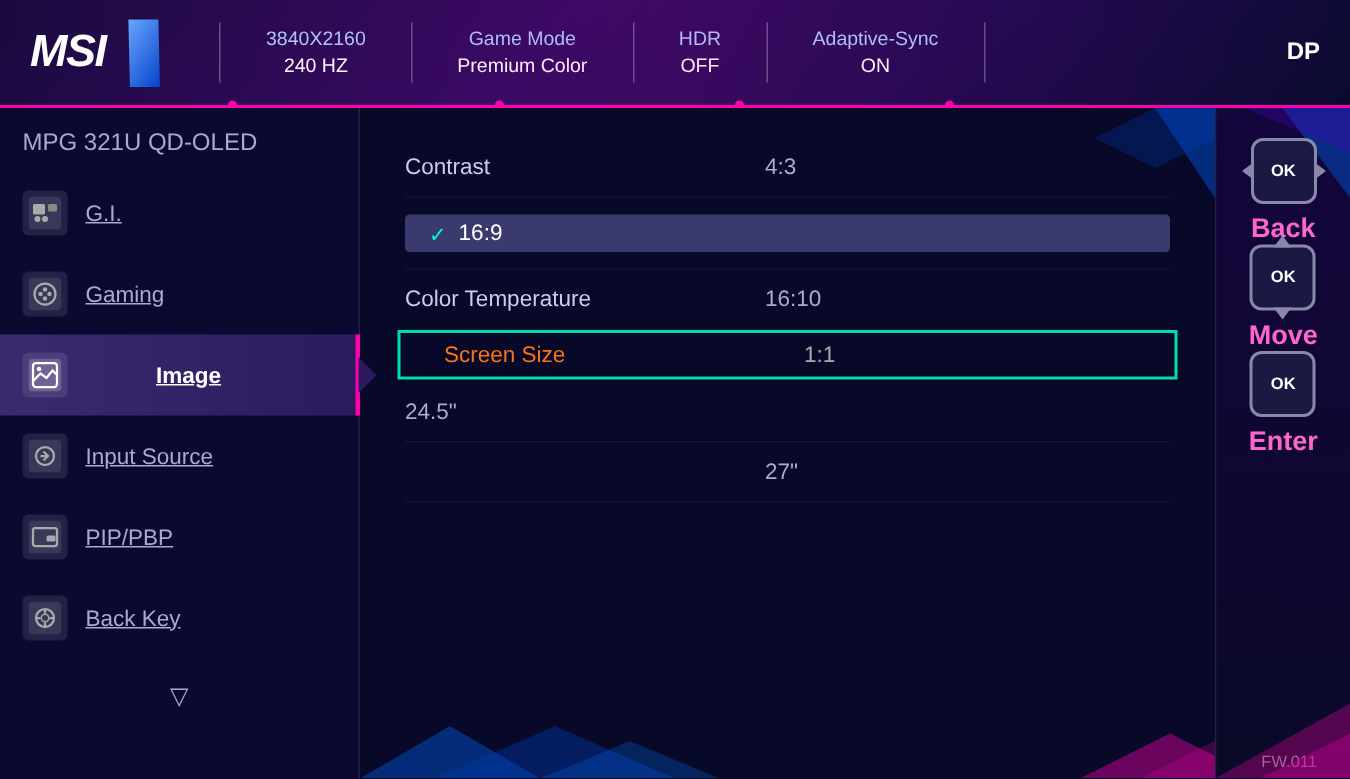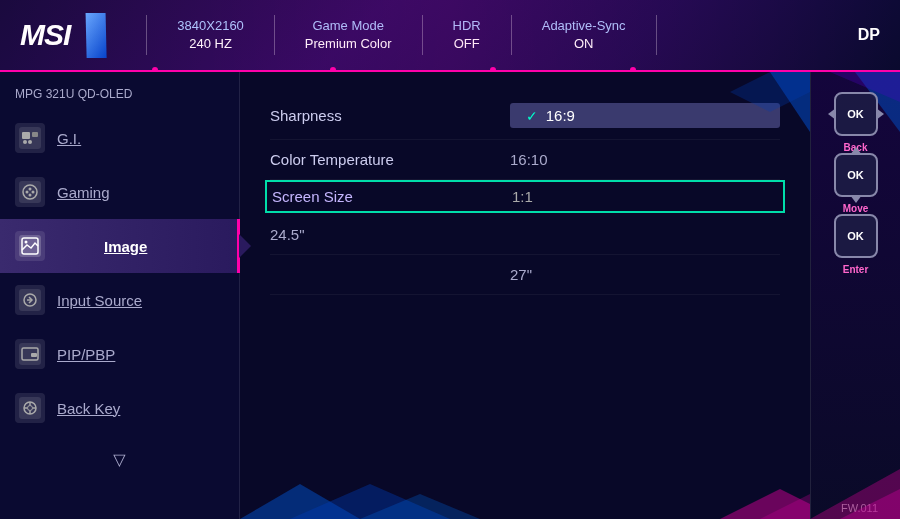--- a/index.html
+++ b/index.html
@@ -101,21 +101,21 @@
     .sidebar {
       width: 240px;
       background: rgba(10, 10, 50, 0.9);
       padding: 10px 0;
       flex-shrink: 0;
       border-right: 1px solid rgba(255,255,255,0.1);
     }
 
     .model-name {
       color: #aaaacc;
-      font-size: 12px;
+      font-size: 16px;
       padding: 5px 15px 10px;
     }
 
     .sidebar-item {
       display: flex;
       align-items: center;
       padding: 12px 15px;
       cursor: pointer;
       color: #aaaacc;
       font-size: 15px;
@@ -287,21 +287,21 @@
       position: absolute;
       bottom: -8px;
       width: 0; height: 0;
       border-left: 6px solid transparent;
       border-right: 6px solid transparent;
       border-top: 8px solid #8888aa;
     }
 
     .nav-button-label {
       color: #ff66cc;
-      font-size: 10px;
+      font-size: 18px;
       font-weight: bold;
     }
 
     .fw-label {
       color: #888899;
       font-size: 11px;
       position: absolute;
       bottom: 5px;
       right: 22px;
     }
@@ -465,36 +465,39 @@
     </div>
 
     <div class="sidebar-arrow">
       <span>▽</span>
     </div>
   </div>
 
   <div class="content-area">
 
 
-
     <div class="menu-item">
-      <span class="menu-label">Sharpness</span>
+      <span class="menu-label">Contrast</span>
+      <span class="menu-value">4:3</span>
+    </div>
+
+    <div class="menu-item">
       <span class="menu-value selected">
         <span class="checkmark">✓</span>
         <span>16:9</span>
       </span>
     </div>
 
     <div class="menu-item">
       <span class="menu-label">Color Temperature</span>
       <span class="menu-value">16:10</span>
     </div>
 
     <div class="menu-item" style="border: 2px solid #00ddaa; padding: 6px 0; margin: 0 -5px; padding-left: 5px;">
-      <span class="menu-label" style="color:#c4b5fd;">Screen Size</span>
+      <span class="menu-label" style="color:#f97316;margin-left:24px;">Screen Size</span>
       <span class="menu-value" style="color:#aaa;">1:1</span>
     </div>
 
     <div class="menu-item" style="margin-top:2px;">
       <span class="menu-value">24.5"</span>
     </div>
 
     <div class="menu-item">
       <span class="menu-label"></span>
       <span class="menu-value">27"</span>

